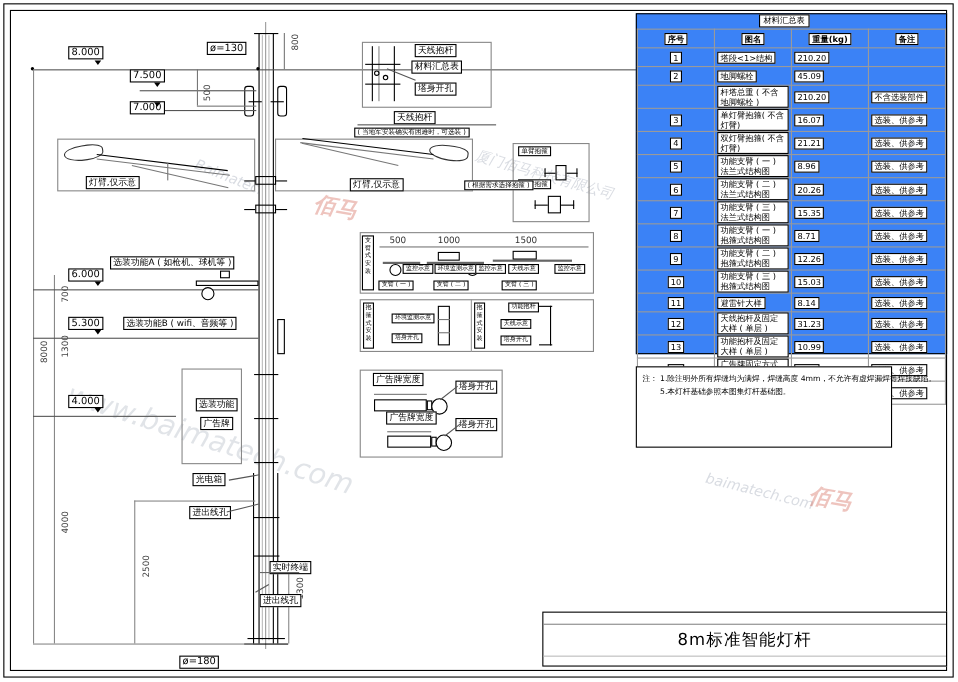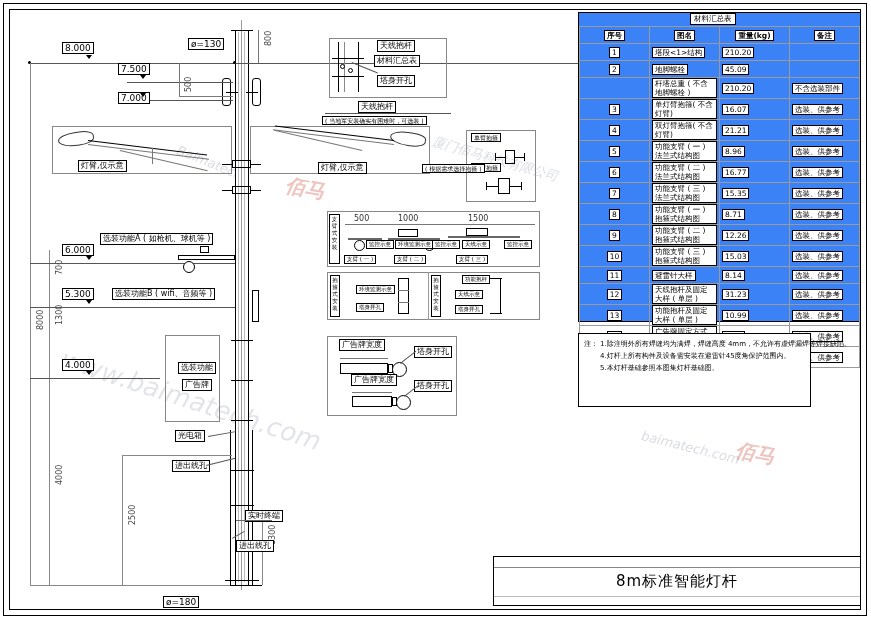--- a/index.html
+++ b/index.html
@@ -368,21 +368,21 @@
           </tr>
           <tr>
             <td class="c-no"><span class="cap">5</span></td>
             <td class="c-nm"><span class="cap">功能支臂 ( 一 ) 法兰式结构图</span></td>
             <td class="c-wt"><span class="cap">8.96</span></td>
             <td class="c-rm"><span class="cap">选装、供参考</span></td>
           </tr>
           <tr>
             <td class="c-no"><span class="cap">6</span></td>
             <td class="c-nm"><span class="cap">功能支臂 ( 二 ) 法兰式结构图</span></td>
-            <td class="c-wt"><span class="cap">16.77</span></td>
+            <td class="c-wt"><span class="cap">20.26</span></td>
             <td class="c-rm"><span class="cap">选装、供参考</span></td>
           </tr>
           <tr>
             <td class="c-no"><span class="cap">7</span></td>
             <td class="c-nm"><span class="cap">功能支臂 ( 三 ) 法兰式结构图</span></td>
             <td class="c-wt"><span class="cap">15.35</span></td>
             <td class="c-rm"><span class="cap">选装、供参考</span></td>
           </tr>
           <tr>
             <td class="c-no"><span class="cap">8</span></td>
@@ -433,21 +433,20 @@
             <td class="c-rm"><span class="cap">选装、供参考</span></td>
           </tr>
         </tbody>
     </table>
   </div>
   <div class="bom-title" style="position:absolute;left:690px;top:13px;">材料汇总表</div>
 
   <div id="notes">
     <div id="notes-body">
         <div class="nrow"><span class="nlead">注：</span><span>1.除注明外所有焊缝均为满焊，焊缝高度 4mm，不允许有虚焊漏焊等焊接缺陷。</span></div>
-        <div class="nrow"><span class="nlead"></span><span>4.灯杆上所有构件及设备需安装在避雷针45度角保护范围内。</span></div>
         <div class="nrow"><span class="nlead"></span><span>5.本灯杆基础参照本图集灯杆基础图。</span></div>
       </div>
   </div>
 
   <div id="titleblock">
     <div class="tb-line"></div>
     <div class="tb-line2"></div>
     <div class="tb-text">8m标准智能灯杆</div>
   </div>
 

